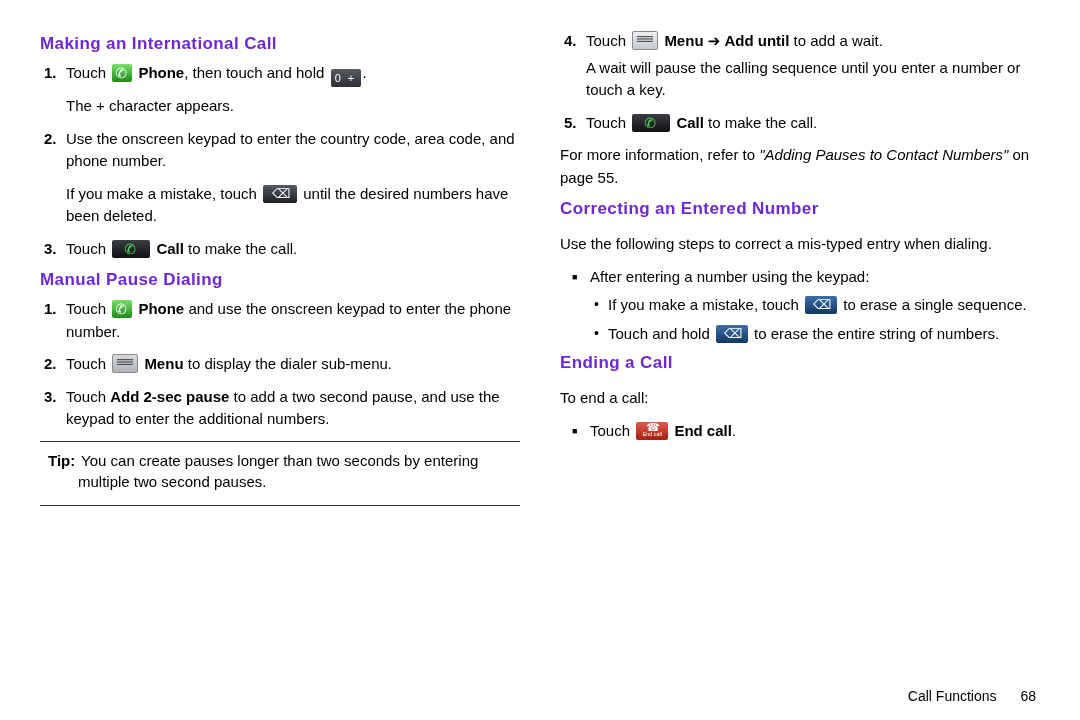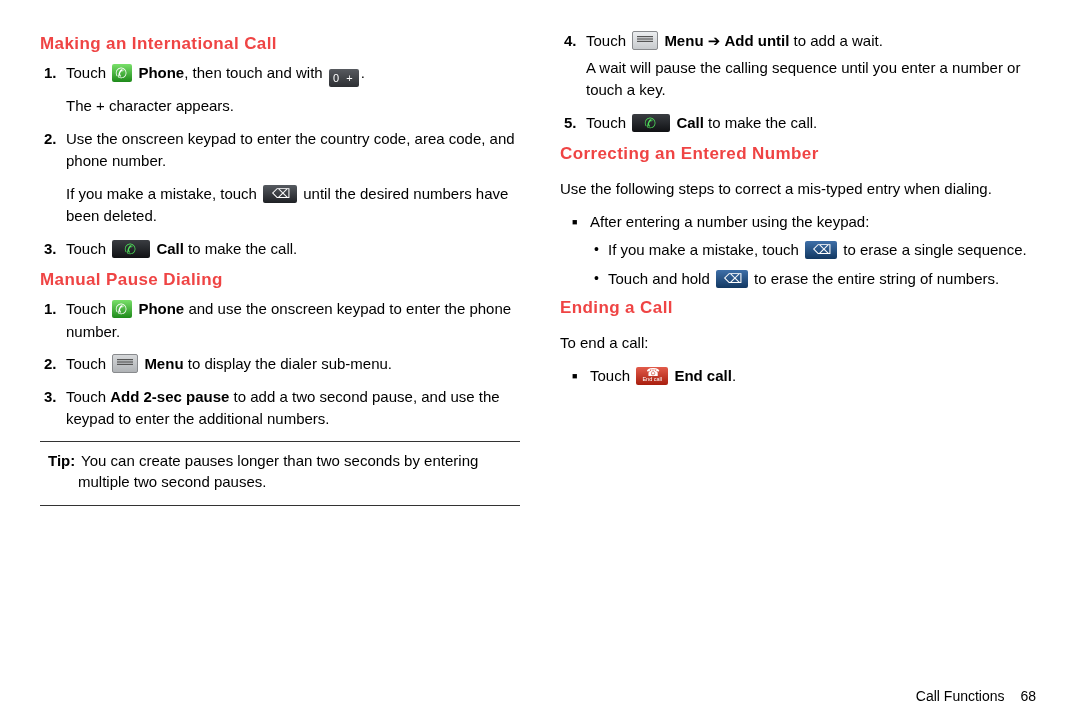--- a/index.html
+++ b/index.html
@@ -16,21 +16,21 @@
     justify-content: space-between;
     position: relative;
     background:#fff;
   }
   .column {
     width: 480px;
   }
   h2.section {
     font-family: Arial, Helvetica, sans-serif;
     font-weight: 900;
-    color: #ef4444;
+    color: #6d28d9;
     font-size: 17px;
     margin: 4px 0 8px 0;
     letter-spacing: 0.4px;
   }
   ol.steps {
     list-style: none;
     counter-reset: step;
     padding-left: 26px;
     margin: 0 0 10px 0;
   }
@@ -94,21 +94,21 @@
     left: -14px;
     top: 0px;
     font-size: 14px;
   }
   .footer {
     position: absolute;
     bottom: 16px;
     right: 44px;
     font-size: 14px;
   }
-  .footer .pg { margin-left: 12px; }
+  .footer .pg { margin-left: 20px; }
 
   
   .icon {
     display: inline-block;
     vertical-align: -4px;
     border-radius: 2px;
     margin: 0 2px;
   }
   .icon-phone-green {
     width: 20px; height: 18px;
@@ -200,21 +200,21 @@
 
 <div class="column">
 
   <h2 class="section">Making an International Call</h2>
 
   <ol class="steps">
     <li>
       <span class="num">1.</span>
       <span>Touch </span>
       <span class="icon icon-phone-green"></span>
-      <b>Phone</b><span>, then touch and with </span>
+      <b>Phone</b><span>, then touch and hold </span>
       <span class="icon icon-zero-key">0 +</span><span>.</span>
       <p class="body" style="margin-top:8px;">The + character appears.</p>
     </li>
     <li>
       <span class="num">2.</span>
       <span>Use the onscreen keypad to enter the country code, area code, and phone number.</span>
       <p class="body" style="margin-top:10px;">
         <span>If you make a mistake, touch </span>
         <span class="icon icon-delete-dark"></span>
         <span> until the desired numbers have been deleted.</span>
@@ -267,20 +267,23 @@
       <p class="body" style="margin-top:4px;">A wait will pause the calling sequence until you enter a number or touch a key.</p>
     </li>
     <li>
       <span class="num">5.</span>
       <span>Touch </span>
       <span class="icon icon-call-dark"></span>
       <b>Call</b><span> to make the call.</span>
     </li>
   </ol>
 
+  <p class="body">
+    <span>For more information, refer to </span><span class="italic">"Adding Pauses to Contact Numbers"</span><span> on page 55.</span>
+  </p>
 
   <h2 class="section">Correcting an Entered Number</h2>
   <p class="intro">Use the following steps to correct a mis-typed entry when dialing.</p>
 
   <ul class="squarelist">
     <li>
       <span>After entering a number using the keypad:</span>
       <ul class="bulletlist">
         <li>
           <span>If you make a mistake, touch </span>

